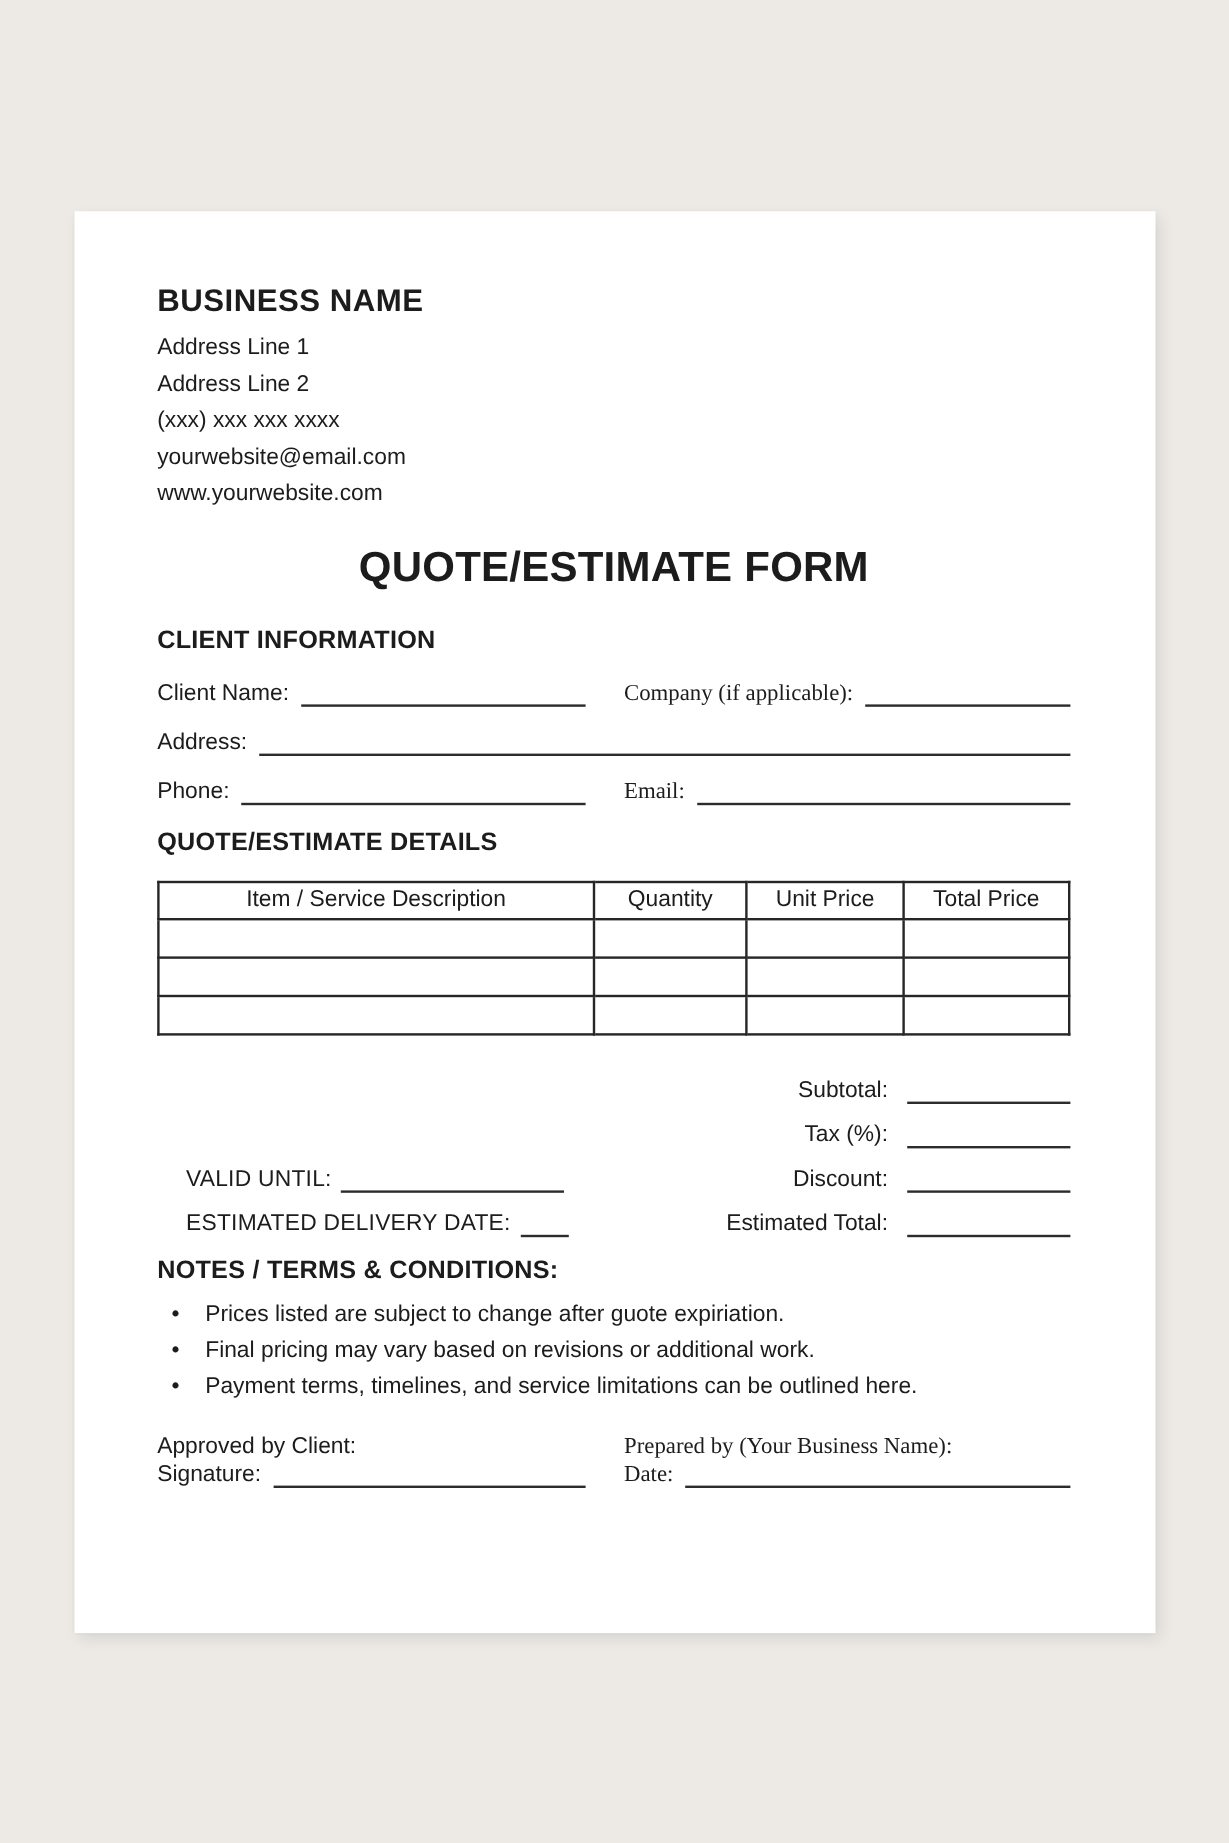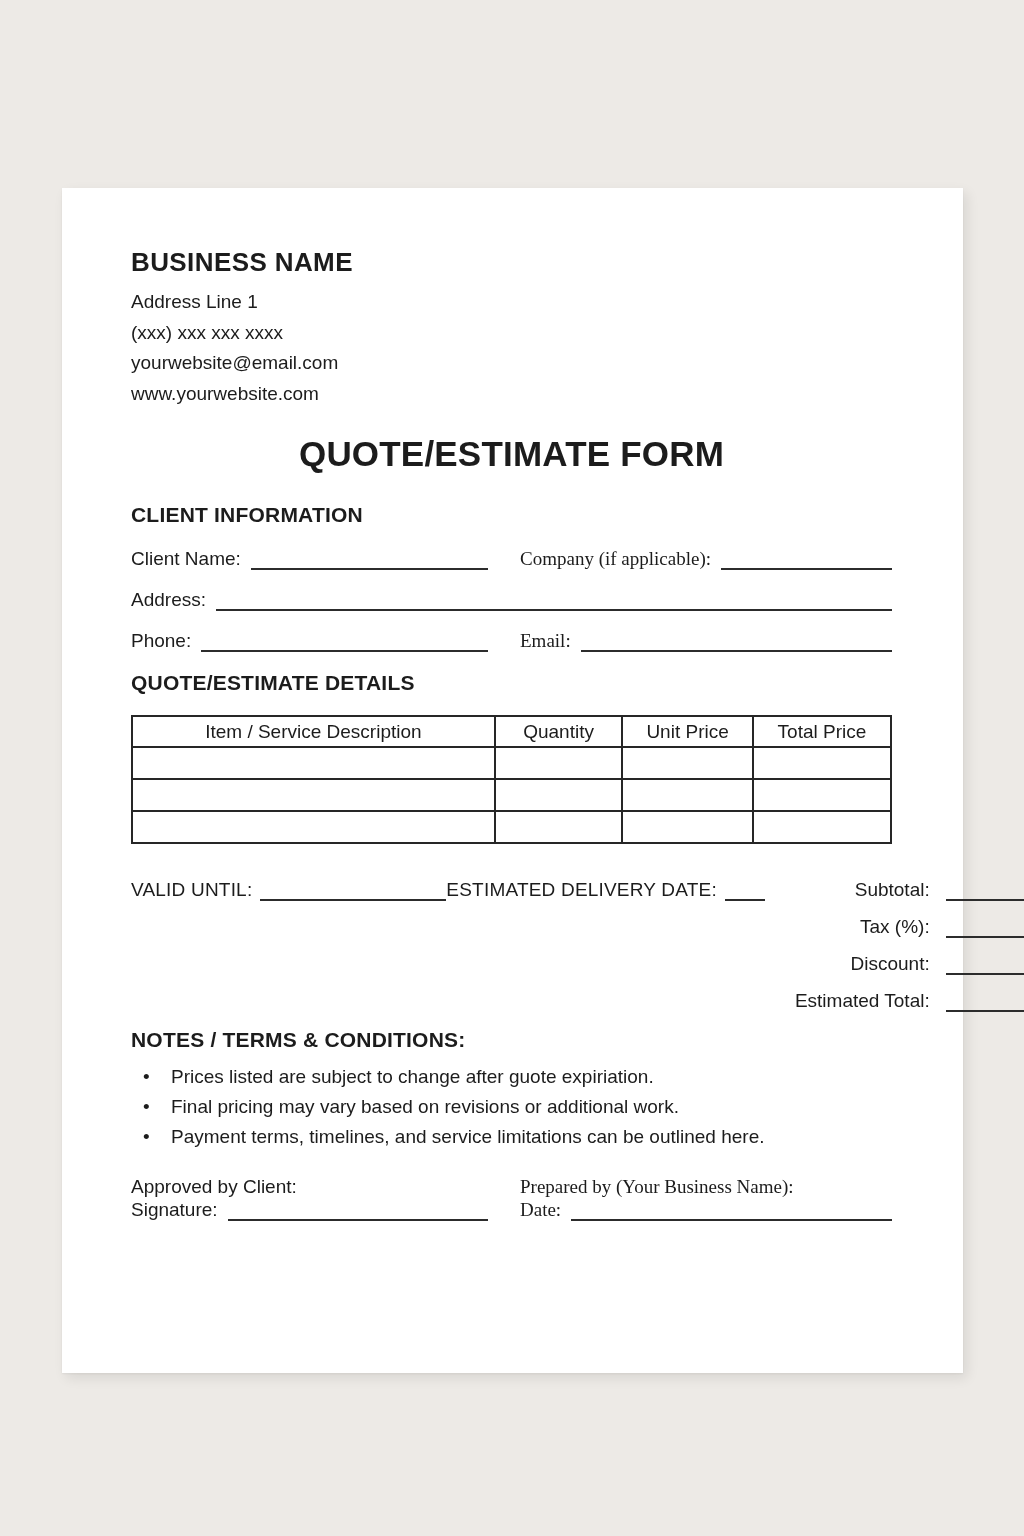--- a/index.html
+++ b/index.html
@@ -6,21 +6,21 @@
   html, body {
     width: 1024px; height: 1536px;
     background: #edeae6;
     font-family: "Liberation Sans", "DejaVu Sans", sans-serif;
     color: #1c1c1c;
     position: relative;
     overflow: hidden;
   }
   .paper {
     position: absolute;
-    left: 62px; top: 188px;
+    left: 62px; top: 176px;
     width: 901px; height: 1185px;
     background: #ffffff;
     box-shadow: 0 1px 2px rgba(0,0,0,0.05), 4px 5px 12px rgba(0,0,0,0.09);
     padding: 58px 71px 0 69px;
   }
   
   .biz-name {
     font-size: 26px; font-weight: 700; letter-spacing: 0.4px;
     line-height: 32px; margin-bottom: 9px;
   }
@@ -60,22 +60,22 @@
     text-align: center; vertical-align: middle; padding: 0 4px;
   }
   .items-table td { height: 32px; }
   .col-desc  { width: 47.8%; }
   .col-qty   { width: 16.8%; }
   .col-unit  { width: 17.2%; }
   .col-total { width: 18.2%; }
   
   .totals-area { display: flex; margin-top: 20px; }
   .totals-left {
-    flex: 1; display: flex; flex-direction: row;
-    justify-content: flex-end; margin-right: 30px;
+    flex: 1; display: flex; flex-direction: column;
+    justify-content: flex-end; margin-right: 30px; margin-left: 24px;
   }
   .totals-right { width: 330px; }
   .trow { height: 37px; display: flex; align-items: flex-end; }
   .trow-r { justify-content: flex-end; }
   .tlabel { font-size: 19px; line-height: 23px; white-space: nowrap; }
   .tlabel-caps { font-size: 19px; line-height: 23px; white-space: nowrap; letter-spacing: 0.2px; }
   .tline { border-bottom: 2px solid #2c2c2c; }
   .tline-sub { width: 136px; margin-left: 16px; }
   .tline-valid { width: 186px; margin-left: 8px; }
   .tline-delivery { width: 40px; margin-left: 8px; }
@@ -90,20 +90,21 @@
   .signoff-labels { margin-bottom: 0; }
 </style>
 </head>
 <body>
 
 <div class="paper">
 
   <header>
     <div class="biz-name">BUSINESS NAME</div>
     <div class="biz-line">Address Line 1</div>
+    <div class="biz-line">Address Line 2</div>
     <div class="biz-line">(xxx) xxx xxx xxxx</div>
     <div class="biz-line">yourwebsite@email.com</div>
     <div class="biz-line">www.yourwebsite.com</div>
   </header>
 
   <h1 class="form-title">QUOTE/ESTIMATE FORM</h1>
 
   <section>
     <h2 class="sec-heading">CLIENT INFORMATION</h2>
 

